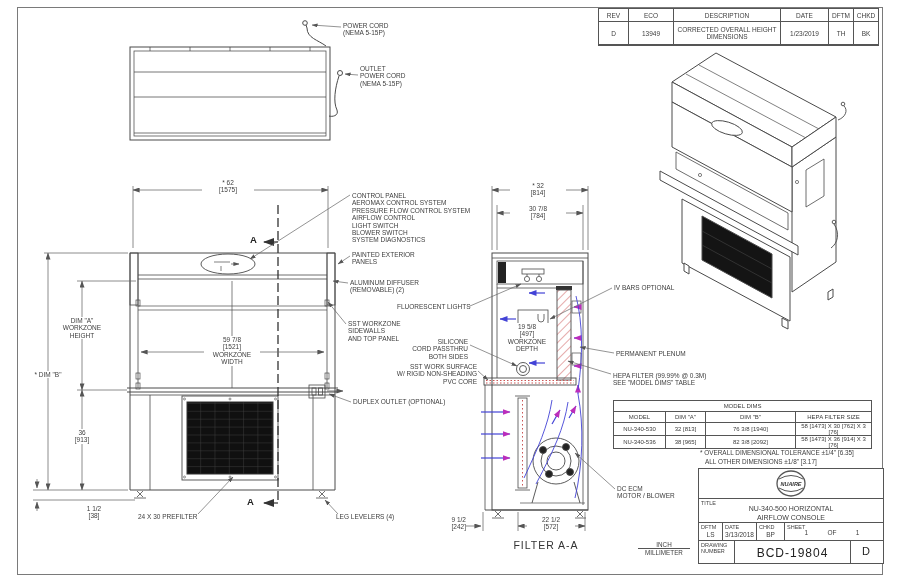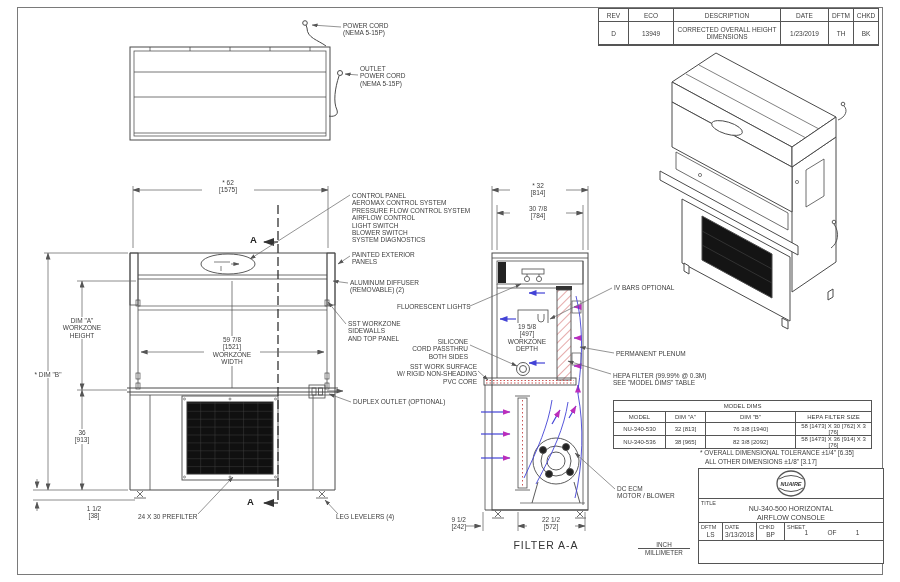--- a/index.html
+++ b/index.html
@@ -511,19 +511,31 @@
       </div>
       <div class="tbcell" style="width:94px;">
         <span class="tb-label">SHEET</span>
         <div class="tbval" style="top:6px;display:flex;justify-content:space-around;padding:0 10px;">
           <span>1</span>
           <span>OF</span>
           <span>1</span>
         </div>
       </div>
     </div>
+    <div class="tbrow" style="height:22px;border-bottom:none;">
+      <div class="tbcell" style="width:36px;">
+        <span class="tb-label">DRAWING
+NUMBER</span>
+      </div>
+      <div class="tbcell" style="width:116px;">
+        <div id="dwgnum">BCD-19804</div>
+      </div>
+      <div class="tbcell" style="width:30px;">
+        <div id="revletter">D</div>
+      </div>
+    </div>
   </div>
 
   <div id="units">
     <div class="u1">INCH</div>
     <div>MILLIMETER</div>
   </div>
 </div>
 
 </body></html>

